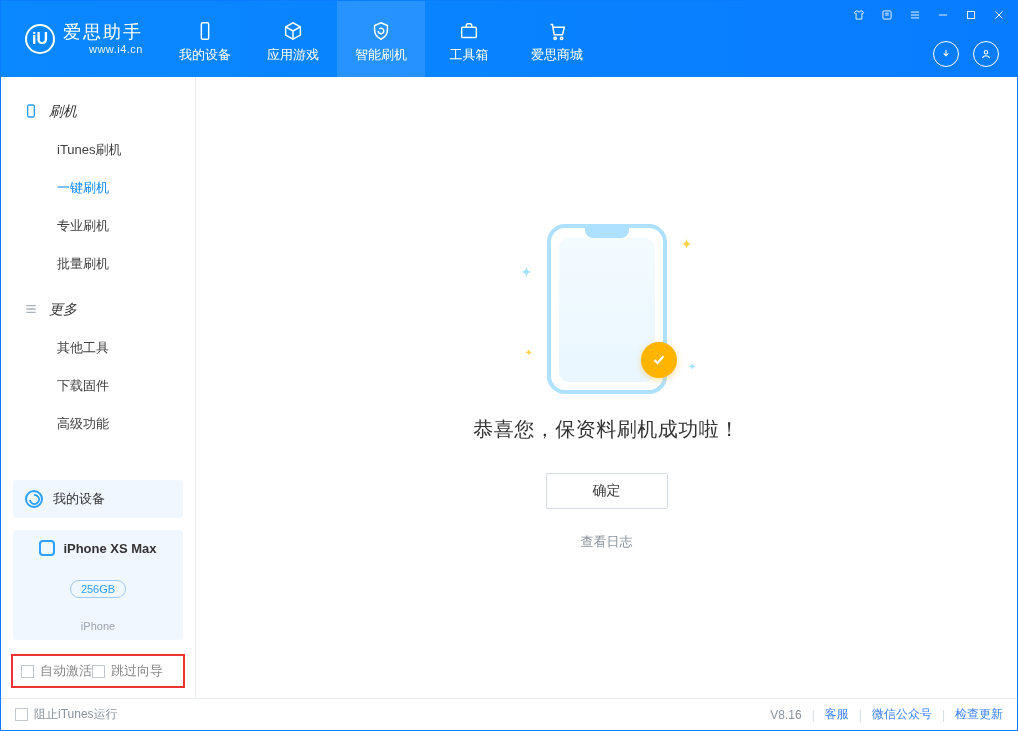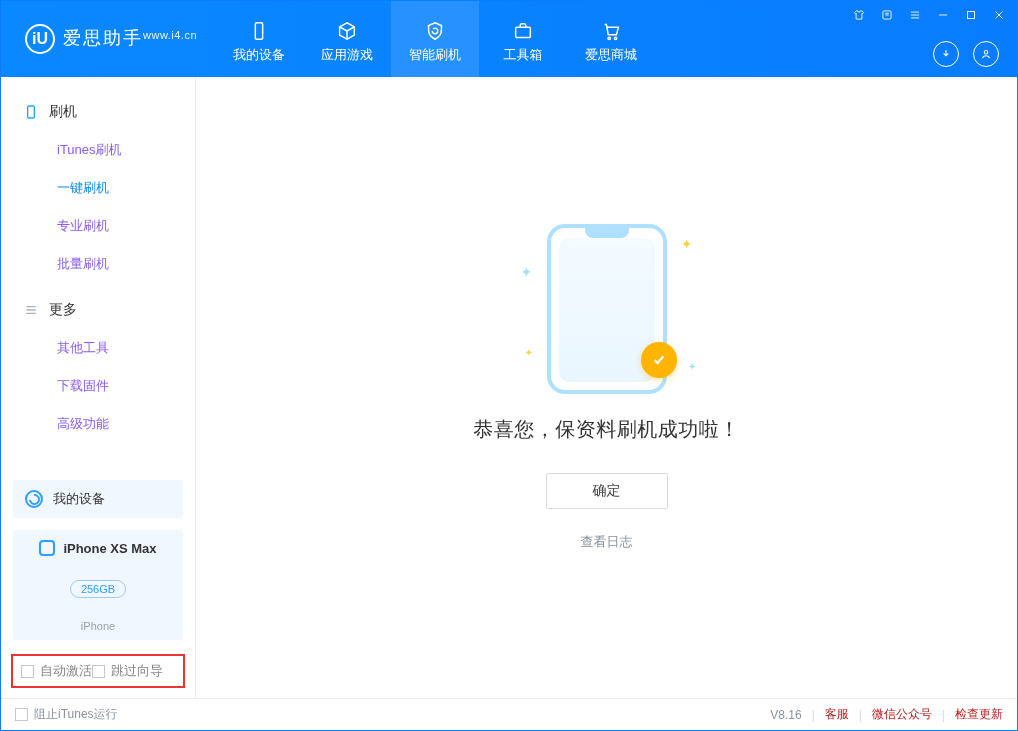--- a/index.html
+++ b/index.html
@@ -2,40 +2,40 @@
 <html><head>
 <meta charset="utf-8">
 <style>
 * { margin:0; padding:0; box-sizing:border-box; font-family:"Microsoft YaHei","PingFang SC",Arial,sans-serif; }
 body { background:#fff; display:flex; justify-content:center; }
 .window { width:1018px; height:731px; border:1px solid #0a7cff; background:#fff; display:flex; flex-direction:column; overflow:hidden; }
 
 .titlebar { height:76px; background:linear-gradient(90deg,#0a88ff 0%,#087cff 100%); display:flex; align-items:center; color:#fff; position:relative; }
 .logo-block { display:flex; align-items:center; padding:0 18px 0 24px; gap:8px; }
 .logo-mark { width:30px; height:30px; border:2px solid #fff; border-radius:50%; display:flex; align-items:center; justify-content:center; font-weight:bold; font-size:16px; }
-.logo-text { display:flex; flex-direction:row; line-height:1.1; }
+.logo-text { display:flex; flex-direction:column; line-height:1.1;align-items:flex-end; }
 .logo-text .cn { font-size:18px; letter-spacing:2px; font-weight:500; }
 .logo-text .url { font-size:11px; opacity:.9; letter-spacing:.5px; }
 .tabs { display:flex; height:100%; }
 .tab { width:88px; height:100%; display:flex; flex-direction:column; align-items:center; justify-content:center; gap:4px; font-size:13px; cursor:pointer; border-top:3px solid transparent; padding-top:3px; }
 .tab.active { background:rgba(255,255,255,.12); }
 .tab .tab-icon { width:22px; height:22px; display:flex; align-items:center; justify-content:center; }
 .tab .tab-icon svg { width:22px; height:22px; fill:none; stroke:#fff; stroke-width:1.6; }
 .title-controls { position:absolute; top:6px; right:10px; display:flex; align-items:center; gap:12px; }
 .title-controls .tctl { width:16px; height:16px; display:flex; align-items:center; justify-content:center; cursor:pointer; opacity:.95; }
 .title-controls .tctl svg { width:14px; height:14px; stroke:#fff; fill:none; stroke-width:1.6; }
 .user-controls { position:absolute; right:18px; bottom:10px; display:flex; align-items:center; gap:14px; }
 .user-controls .uctl { width:26px; height:26px; border:1.6px solid #fff; border-radius:50%; display:flex; align-items:center; justify-content:center; cursor:pointer; }
 .user-controls .uctl svg { width:14px; height:14px; stroke:#fff; fill:none; stroke-width:1.8; }
 
 .body { flex:1; display:flex; min-height:0; }
 .sidebar { width:195px; border-right:1px solid #eaeef2; display:flex; flex-direction:column; padding-top:16px; }
-.side-group-hdr { display:flex; align-items:center; gap:10px; padding:10px 22px; font-size:14px; color:#333; font-weight:500; }
+.side-group-hdr { display:flex; align-items:flex-start; gap:10px; padding:10px 22px; font-size:14px; color:#333; font-weight:500;font-style:italic; }
 .side-group-hdr .gicon { width:16px; height:16px; display:flex; align-items:center; justify-content:center; }
-.side-item { padding:10px 22px 10px 56px; font-size:13px; color:#8b5cf6; cursor:pointer; line-height:18px; }
+.side-item { padding:10px 22px 10px 56px; font-size:13px; color:#404040; cursor:pointer; line-height:18px; }
 .side-item.active { color:#0a88ff; }
 .side-spacer { flex:1; }
 .mode-card, .device-card { margin:6px 12px; padding:10px 12px; background:#f1f7ff; border-radius:3px; display:flex; align-items:center; gap:10px; font-size:13px; color:#333; }
 .mode-card .micon { width:18px; height:18px; border:2px solid #2aa0ff; border-radius:50%; display:flex; align-items:center; justify-content:center; }
 .mode-card .micon::after { content:""; width:7px; height:7px; border:2px solid #2aa0ff; border-radius:50%; border-left-color:transparent; transform:rotate(40deg); }
 .device-card { flex-direction:column; align-items:center; gap:20px; padding:10px 0 8px; }
 .device-card .d-row { display:flex; align-items:center; gap:8px; font-weight:600; }
 .device-card .dicon { width:16px; height:16px; border:2px solid #2aa0ff; border-radius:4px; }
 .capacity-badge { margin-top:4px; padding:2px 10px; border:1px solid #9ecbff; border-radius:10px; font-size:11px; color:#2aa0ff; }
 .devtype { font-size:11px; color:#9aa3ad; margin-top:2px; }
@@ -57,21 +57,21 @@
 .sparkle.s4 { bottom:30px; right:-30px; color:#9fe2ff; font-size:10px; }
 .success-text { font-size:20px; color:#333; letter-spacing:.5px; }
 .ok-btn { margin-top:16px; padding:8px 46px; border:1px solid #d6dce2; background:#fff; font-size:14px; color:#444; cursor:pointer; border-radius:2px; }
 .log-link { margin-top:10px; font-size:13px; color:#8a939c; cursor:pointer; }
 
 .statusbar { height:32px; border-top:1px solid #eaeef2; display:flex; align-items:center; padding:0 14px; font-size:12px; color:#8a939c; gap:10px; }
 .statusbar .chk .box { border-color:#c2c8ce; }
 .statusbar .spacer { flex:1; }
 .statusbar .ver { color:#8a939c; }
 .statusbar .sep { color:#d6dce2; }
-.statusbar .slink { color:#b91c1c; cursor:pointer; }
+.statusbar .slink { color:#3b82f6; cursor:pointer; }
 </style>
 </head>
 <body>
 
 <div class="window">
 
   <div class="titlebar">
     <div class="logo-block">
       <div class="logo-mark">iU</div>
       <div class="logo-text">

